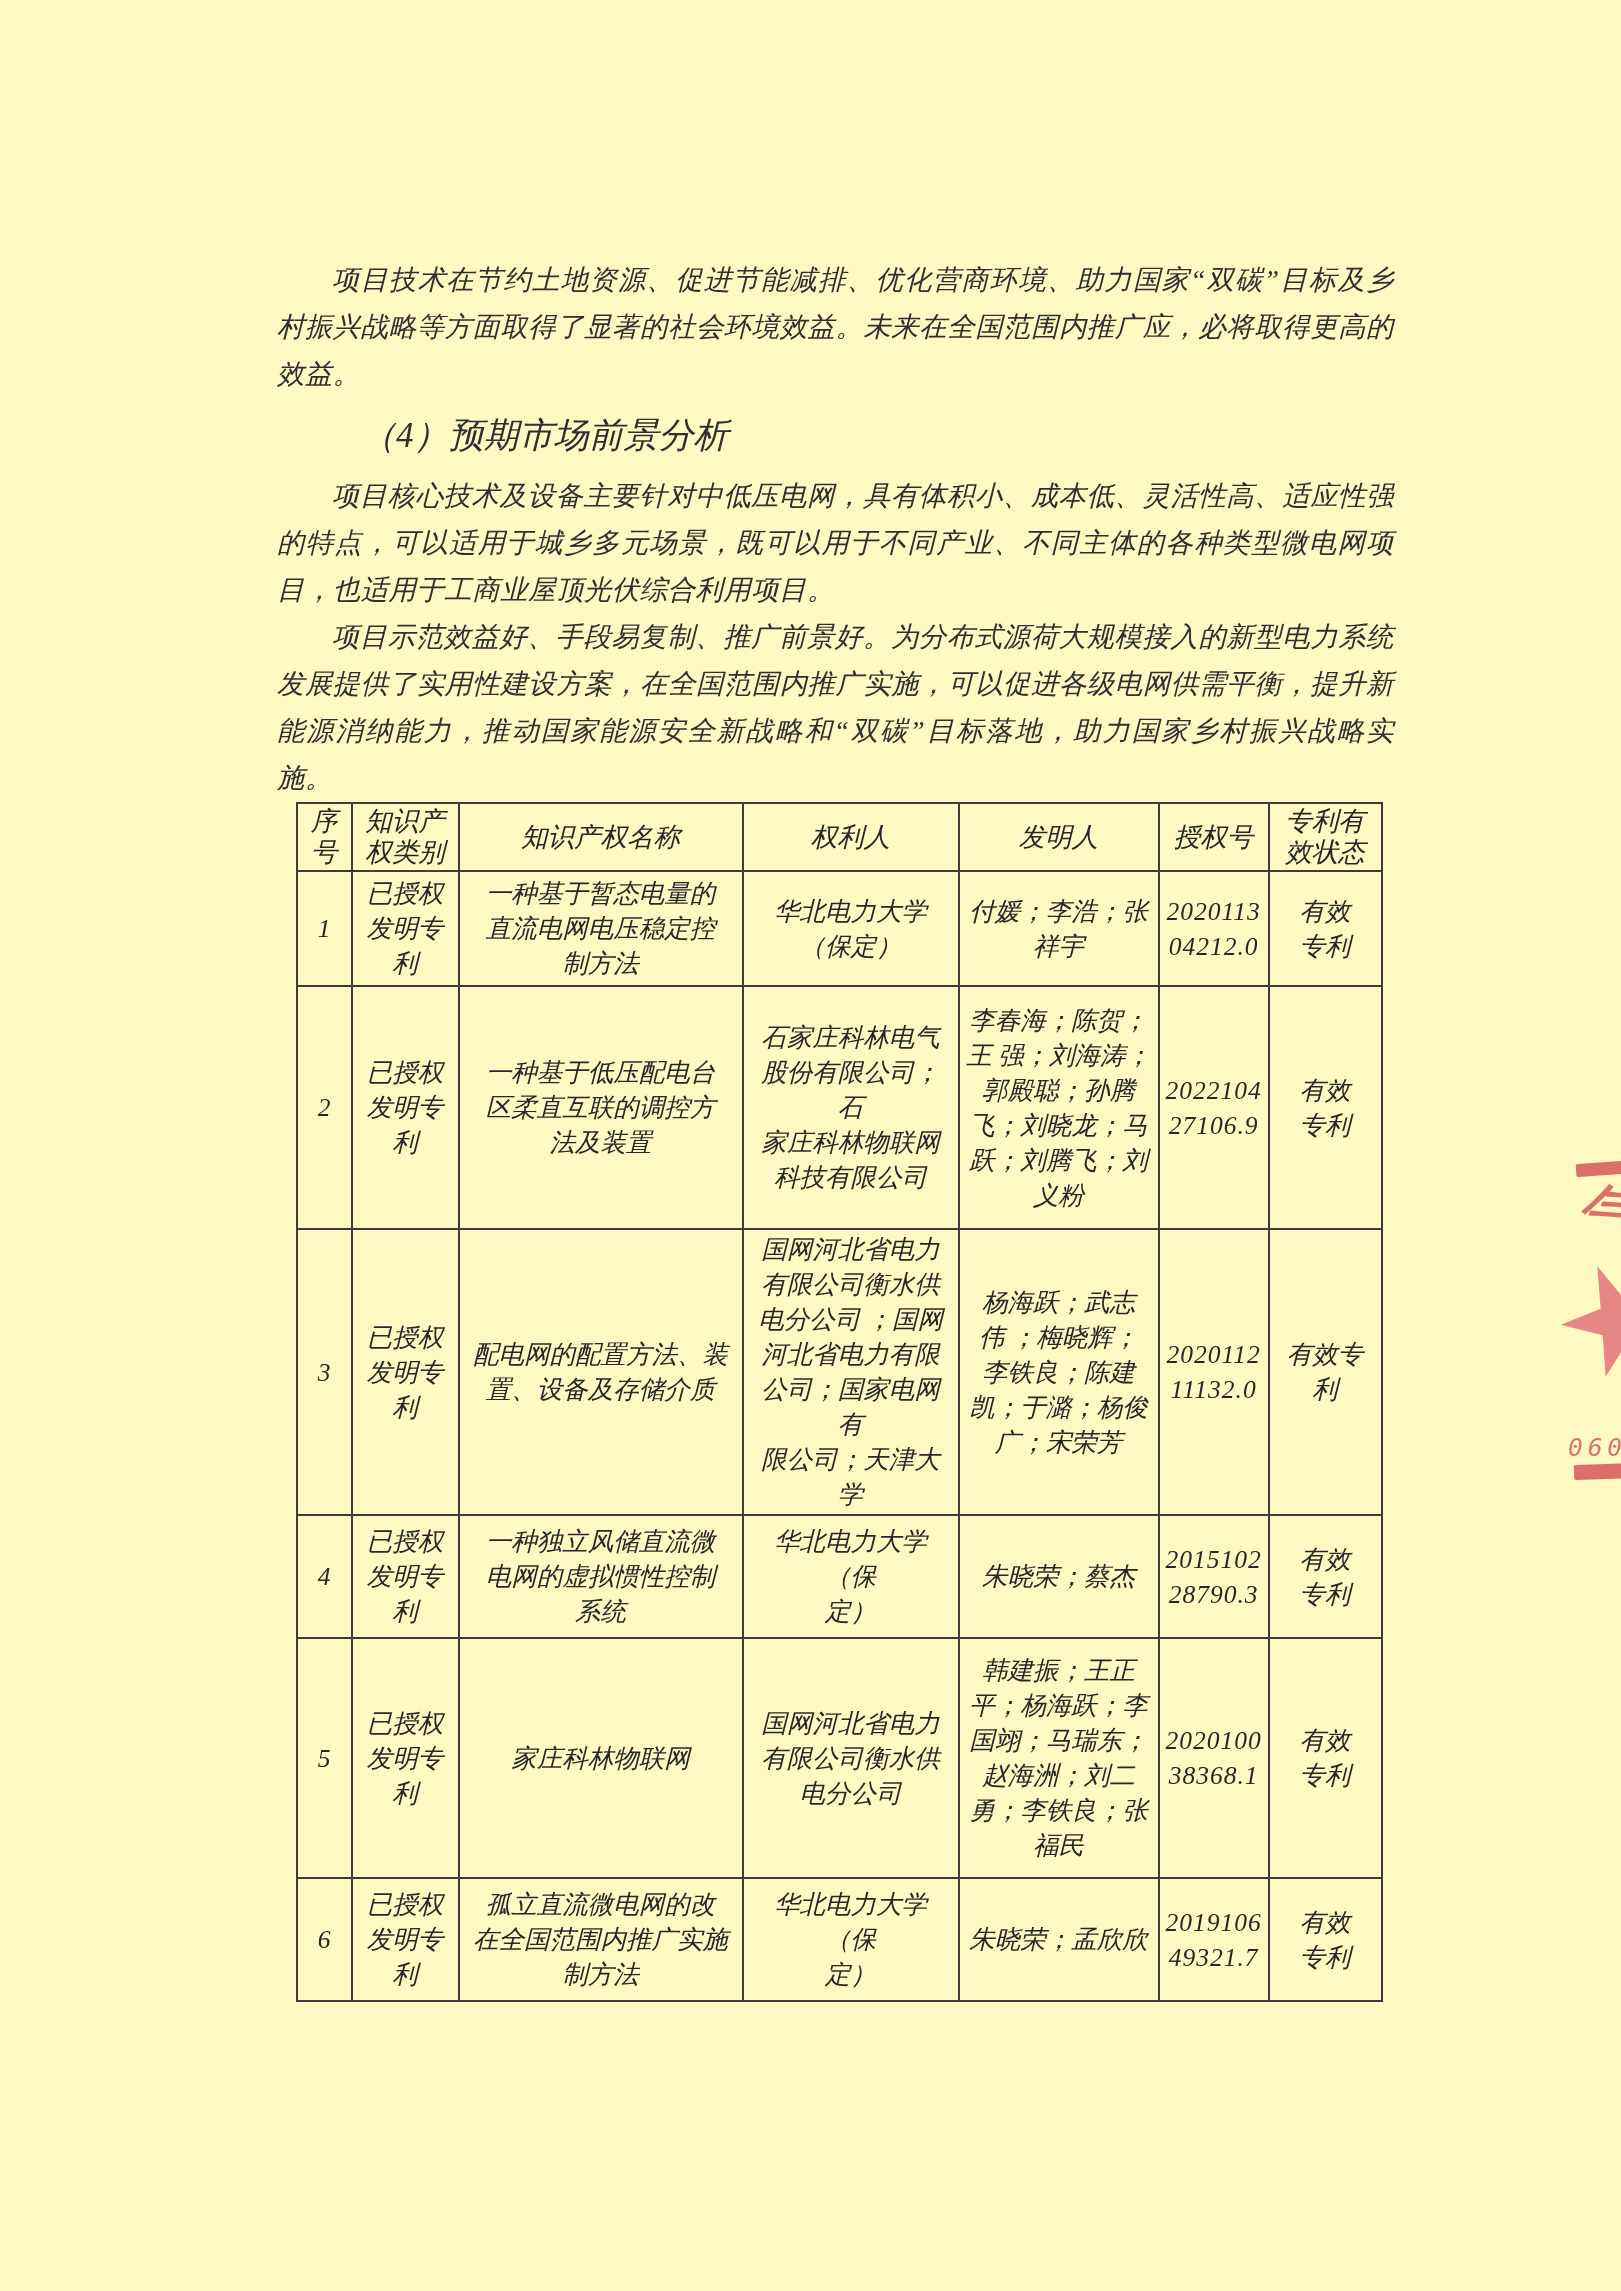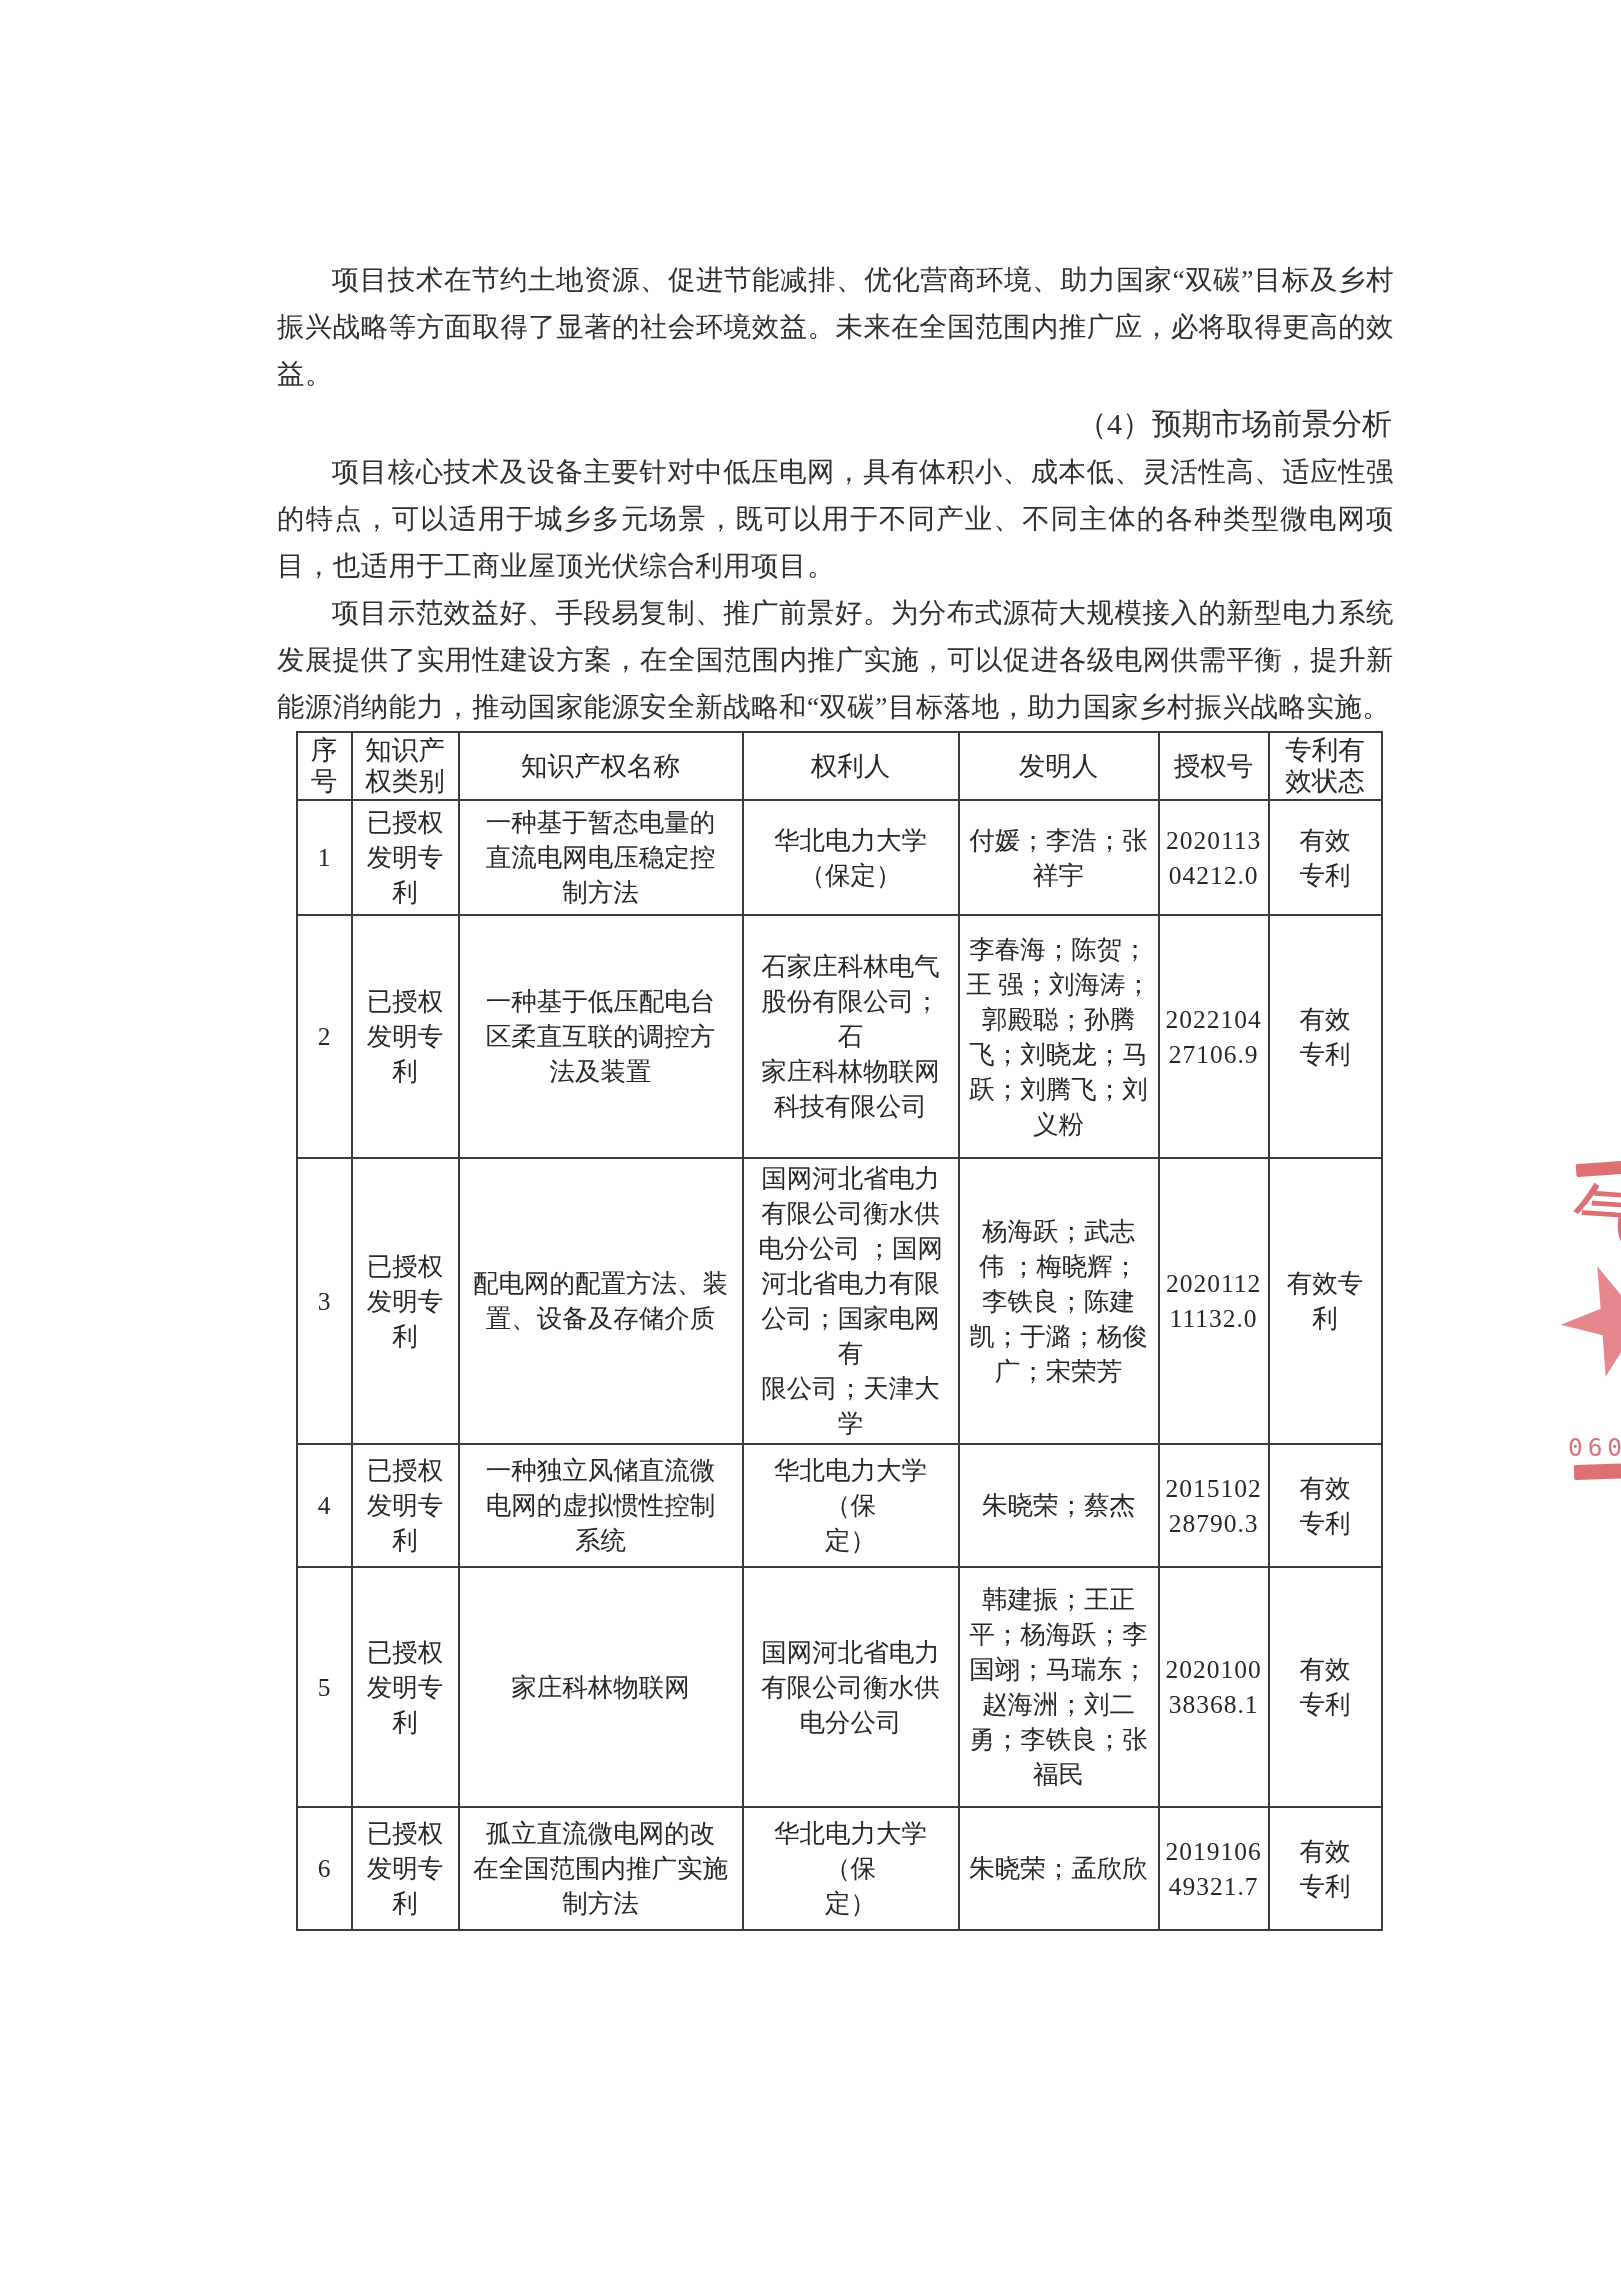--- a/index.html
+++ b/index.html
@@ -1,44 +1,44 @@
 <!DOCTYPE html>
 <html><head>
 <meta charset="utf-8">
 <style>
   html,body{margin:0;padding:0;background:#e9e9e9;}
   .page{
     position:relative;
     width:1621px;height:2292px;
     margin:0 auto;
-    background:#ffffff;
+    background:#fef9c3;
     overflow:hidden;
     font-family:"Liberation Serif","DejaVu Serif",serif;
     color:#2f2f2f;
+    font-style:italic;
   }
   
   .doc{
     position:absolute;
     left:277px;top:257px;
     width:1117px;
   }
   .para{
     margin:0;
     font-size:27.4px;
     line-height:47px;
     text-indent:2em;
     text-align:justify;
     letter-spacing:0.5px;
   }
   .subhead{
-    margin:2px;
-    font-size:30px;
+    margin:14px;
+    font-size:35px;
     line-height:47px;
     text-indent:2em;
-    text-align:right;
   }
   .section-title{
     margin:13.7px 0 9.8px 13.7px;
     font-size:27.4px;
     line-height:39px;
   }
   
   .tbl-wrap{margin-left:18.6px;}
   table.ip{
     width:1084px;

